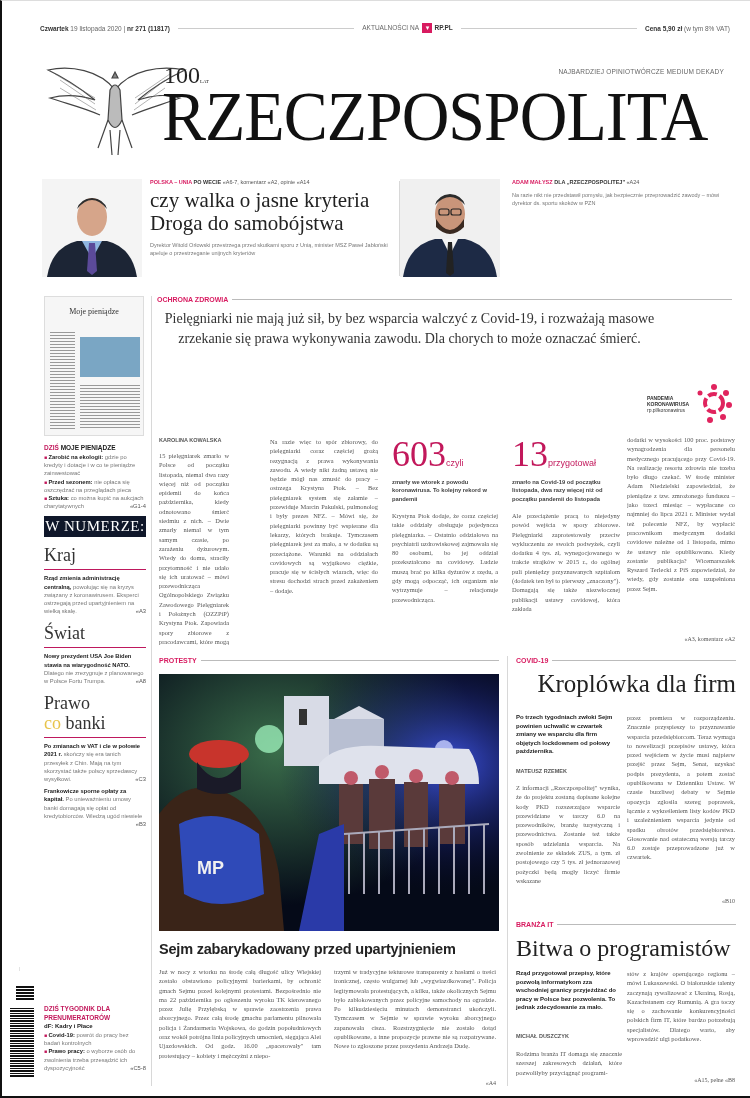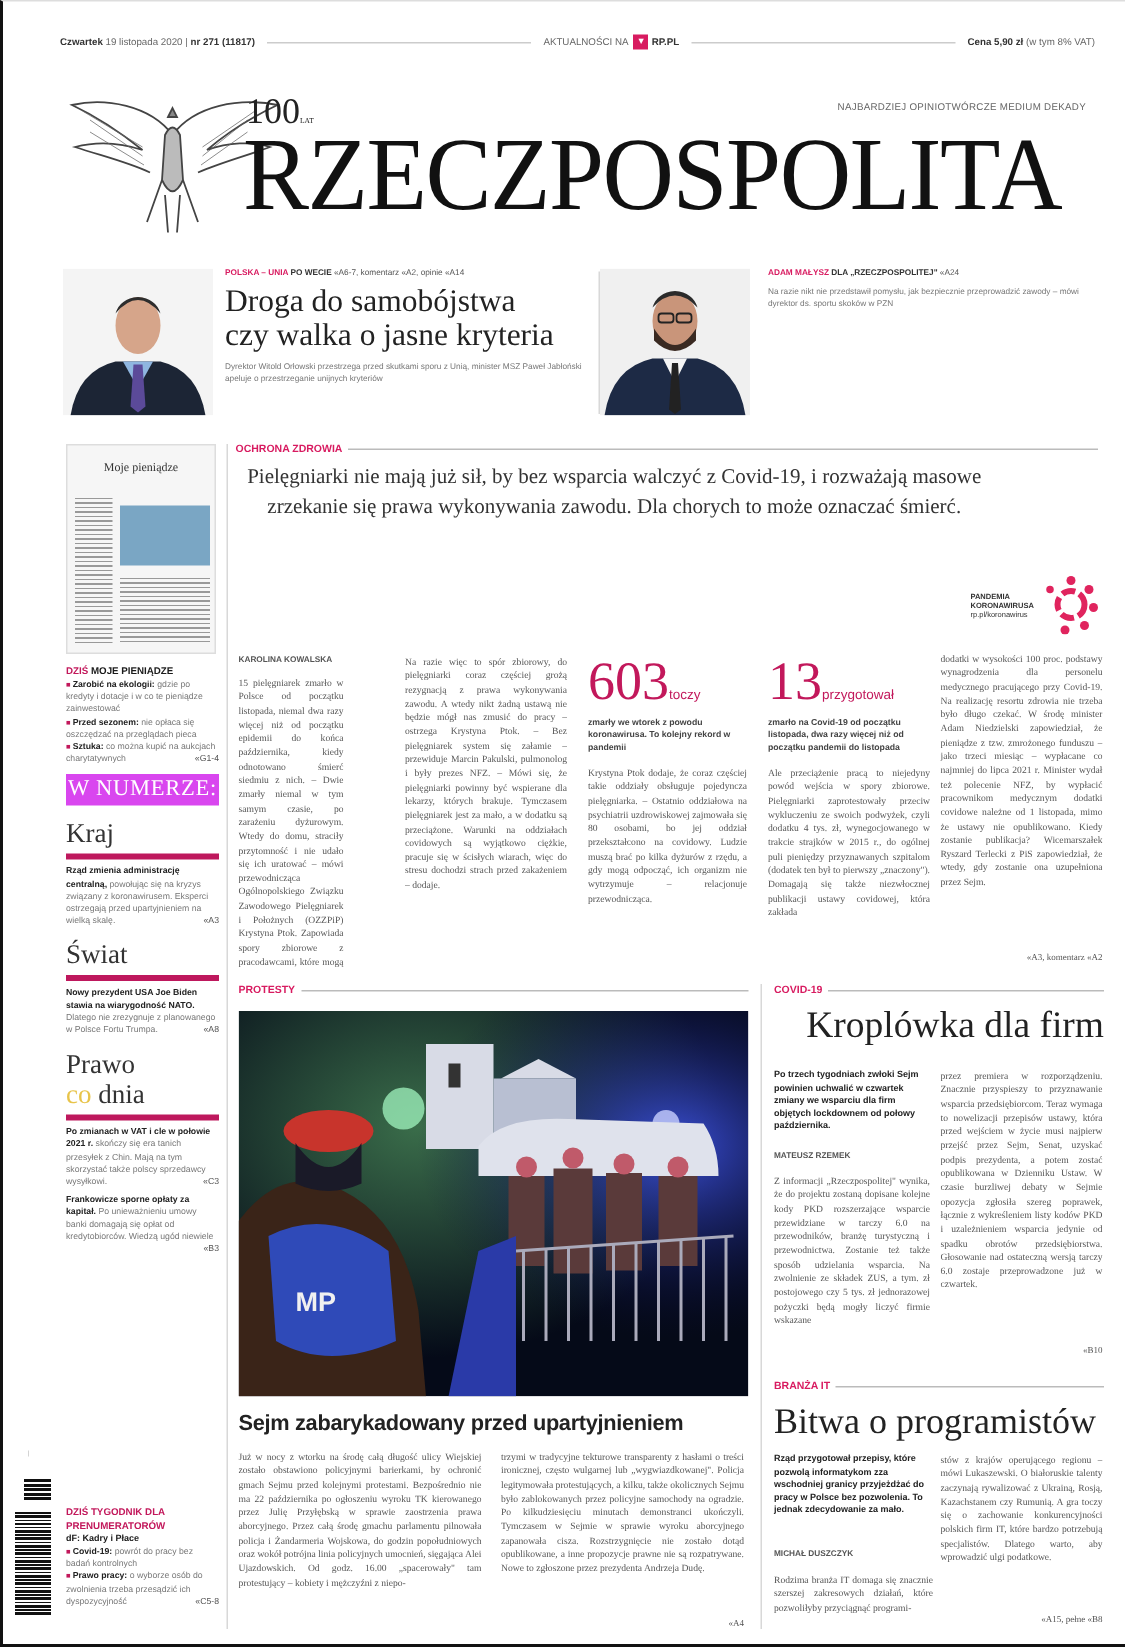--- a/index.html
+++ b/index.html
@@ -31,22 +31,22 @@
   .teaser-title { font-size: 21px; line-height: 23px; color: #222; margin-top: 4px; }
   .teaser-desc { font-family: "Liberation Sans", sans-serif; font-size: 5.5px; line-height: 8px; color: #777; margin-top: 6px; }
 
   
   .leftcol { position: absolute; left: 42px; top: 295px; width: 102px; }
   .thumb { width: 100px; height: 140px; border: 1px solid #ddd; background: #f6f6f6; position: relative; overflow: hidden; }
   .side-sec-head { font-family: "Liberation Sans", sans-serif; font-size: 6.5px; font-weight: bold; margin-top: 8px; }
   .bullet-list { font-family: "Liberation Sans", sans-serif; font-size: 5.8px; line-height: 8.2px; color: #777; margin-top: 2px; }
   .bullet-list .bi b { color: #222; }
   .bullet-list .bi::before { content: "■ "; color: #c2185b; font-size: 5px; }
-  .wnumerze { background: #d946ef; color: #fff; font-family: "Liberation Serif", serif; font-size: 15px; text-align: center; padding: 2px 0; margin-top: 6px; letter-spacing: 0.5px; }
-  .sect { font-family: "Liberation Serif", serif; font-size: 18px; color: #333; margin-top: 8px; border-bottom: 4px solid #be185d; padding-bottom: 4px; line-height: 20px; }
+  .wnumerze { background: #0f172a; color: #fff; font-family: "Liberation Serif", serif; font-size: 15px; text-align: center; padding: 2px 0; margin-top: 6px; letter-spacing: 0.5px; }
+  .sect { font-family: "Liberation Serif", serif; font-size: 18px; color: #333; margin-top: 8px; border-bottom: 1px solid #be185d; padding-bottom: 4px; line-height: 20px; }
   .sect .accent-y { color: #e8c44a; }
   .sect .accent-g { color: #7cc47c; }
   .sect-text { font-family: "Liberation Sans", sans-serif; font-size: 5.8px; line-height: 8.2px; color: #777; margin-top: 4px; }
   .sect-text b { color: #222; }
   .pref { float: right; color: #555; }
 
   .vrule { position: absolute; width: 1px; background: #d8d8d8; }
 
   
   .main { position: absolute; left: 155px; top: 295px; width: 575px; }
@@ -112,22 +112,22 @@
         <path d="M5 98 Q10 68 35 62 L65 62 Q90 68 95 98 Z" fill="#1c2535"></path>
         <path d="M40 62 L50 80 L60 62 Z" fill="#8fb6e0"></path>
         <path d="M47 64 L53 64 L55 92 L50 96 L45 92 Z" fill="#5b4a99"></path>
         <ellipse cx="50" cy="38" rx="15" ry="19" fill="#d6a58a"></ellipse>
         <path d="M35 30 Q50 12 65 30 Q62 20 50 19 Q38 20 35 30 Z" fill="#2d2d2d"></path>
       </svg>
     </div>
     <div class="teaser-body" style="left:108px;width:245px;">
       <div class="kicker"><span class="pink">POLSKA – UNIA</span> <span>PO WECIE</span> <span style="font-weight:normal;color:#555">«A6-7, komentarz «A2, opinie «A14</span></div>
       <div class="teaser-title">
+          <div>czy walka o jasne kryteria</div>
           <div>Droga do samobójstwa</div>
-          <div>czy walka o jasne kryteria</div>
         </div>
       <div class="teaser-desc">Dyrektor Witold Orłowski przestrzega przed skutkami sporu z Unią, minister MSZ Paweł Jabłoński apeluje o przestrzeganie unijnych kryteriów</div>
     </div>
   </div>
   <div class="vrule" style="left:397px;top:180px;height:95px;"></div>
 
   <div class="teaser" style="left:398px;width:340px;">
     <div class="teaser-photo" style="left:0;">
       <svg width="100" height="98" viewBox="0 0 100 98">
         <rect width="100" height="98" fill="#f0f0f0"></rect>
@@ -168,21 +168,21 @@
     <div class="wnumerze">W NUMERZE:</div>
 
     <div class="sect">Kraj</div>
     <div class="sect-text"><b>Rząd zmienia administrację centralną,</b> <span>powołując się na kryzys związany z koronawirusem. Eksperci ostrzegają przed upartyjnieniem na wielką skalę.</span> <span class="pref">«A3</span></div>
 
     <div class="sect">Świat</div>
     <div class="sect-text"><b>Nowy prezydent USA Joe Biden stawia na wiarygodność NATO.</b> <span>Dlatego nie zrezygnuje z planowanego w Polsce Fortu Trumpa.</span> <span class="pref">«A8</span></div>
 
     <div class="sect">
         <div>Prawo</div>
-        <div><span class="accent-y">co</span> <span>dnia</span></div>
+        <div><span class="accent-y">co</span> <span>banki</span></div>
       </div>
     <div class="sect-text"><b>Po zmianach w VAT i cle w połowie 2021 r.</b> <span>skończy się era tanich przesyłek z Chin. Mają na tym skorzystać także polscy sprzedawcy wysyłkowi.</span> <span class="pref">«C3</span></div>
 
     <div class="sect-text"><b>Frankowicze sporne opłaty za kapitał.</b> <span>Po unieważnieniu umowy banki domagają się opłat od kredytobiorców. Wiedzą ugód niewiele</span> <span class="pref">«B3</span></div>
   </div>
 
   <div style="position:absolute;left:8px;top:985px;width:30px;height:95px;">
     <div style="height:14px;width:18px;margin-left:6px;background:repeating-linear-gradient(#111 0 2px,#fff 2px 3px);"></div>
     <div style="margin-top:8px;height:70px;width:24px;background:repeating-linear-gradient(#111 0 1px,#fff 1px 2px,#111 2px 4px,#fff 4px 5px);"></div>
   </div>
@@ -224,21 +224,21 @@
   </div>
 
   <div style="position:absolute;left:157px;top:436px;width:72px;">
     <div class="byline">KAROLINA KOWALSKA</div>
   </div>
   <div class="col-text" style="position:absolute;left:157px;top:450px;width:70px;height:195px;overflow:hidden;">15 pielęgniarek zmarło w Polsce od początku listopada, niemal dwa razy więcej niż od początku epidemii do końca października, kiedy odnotowano śmierć siedmiu z nich. – Dwie zmarły niemal w tym samym czasie, po zarażeniu dyżurowym. Wtedy do domu, straciły przytomność i nie udało się ich uratować – mówi przewodnicząca Ogólnopolskiego Związku Zawodowego Pielęgniarek i Położnych (OZZPiP) Krystyna Ptok. Zapowiada spory zbiorowe z pracodawcami, które mogą zakończyć się strajkiem. – Powinniśmy wejść w spór z państwem polskim, ale nie przewidujemy tego prawodawstwa.</div>
 
   <div class="col-text" style="position:absolute;left:268px;top:436px;width:108px;height:209px;overflow:hidden;">Na razie więc to spór zbiorowy, do pielęgniarki coraz częściej grożą rezygnacją z prawa wykonywania zawodu. A wtedy nikt żadną ustawą nie będzie mógł nas zmusić do pracy – ostrzega Krystyna Ptok. – Bez pielęgniarek system się załamie – przewiduje Marcin Pakulski, pulmonolog i były prezes NFZ. – Mówi się, że pielęgniarki powinny być wspierane dla lekarzy, których brakuje. Tymczasem pielęgniarek jest za mało, a w dodatku są przeciążone. Warunki na oddziałach covidowych są wyjątkowo ciężkie, pracuje się w ścisłych wiarach, więc do stresu dochodzi strach przed zakażeniem – dodaje.</div>
 
   <div class="stat" style="left:390px;top:435px;width:108px;">
-    <span class="stat-num">603</span><span class="stat-unit">toczy</span>
+    <span class="stat-num">603</span><span class="stat-unit">czyli</span>
     <div class="stat-desc">zmarły we wtorek z powodu koronawirusa. To kolejny rekord w pandemii</div>
   </div>
   <div class="col-text" style="position:absolute;left:390px;top:510px;width:106px;height:135px;overflow:hidden;">Krystyna Ptok dodaje, że coraz częściej takie oddziały obsługuje pojedyncza pielęgniarka. – Ostatnio oddziałowa na psychiatrii uzdrowiskowej zajmowała się 80 osobami, bo jej oddział przekształcono na covidowy. Ludzie muszą brać po kilka dyżurów z rzędu, a gdy mogą odpocząć, ich organizm nie wytrzymuje – relacjonuje przewodnicząca.</div>
 
   <div class="stat" style="left:510px;top:435px;width:108px;">
     <span class="stat-num">13</span><span class="stat-unit">przygotował</span>
     <div class="stat-desc">zmarło na Covid-19 od początku listopada, dwa razy więcej niż od początku pandemii do listopada</div>
   </div>
   <div class="col-text" style="position:absolute;left:510px;top:510px;width:108px;height:135px;overflow:hidden;">Ale przeciążenie pracą to niejedyny powód wejścia w spory zbiorowe. Pielęgniarki zaprotestowały przeciw wykluczeniu ze swoich podwyżek, czyli dodatku 4 tys. zł, wynegocjowanego w trakcie strajków w 2015 r., do ogólnej puli pieniędzy przyznawanych szpitalom (dodatek ten był to pierwszy „znaczony"). Domagają się także niezwłocznej publikacji ustawy covidowej, która zakłada</div>
 

